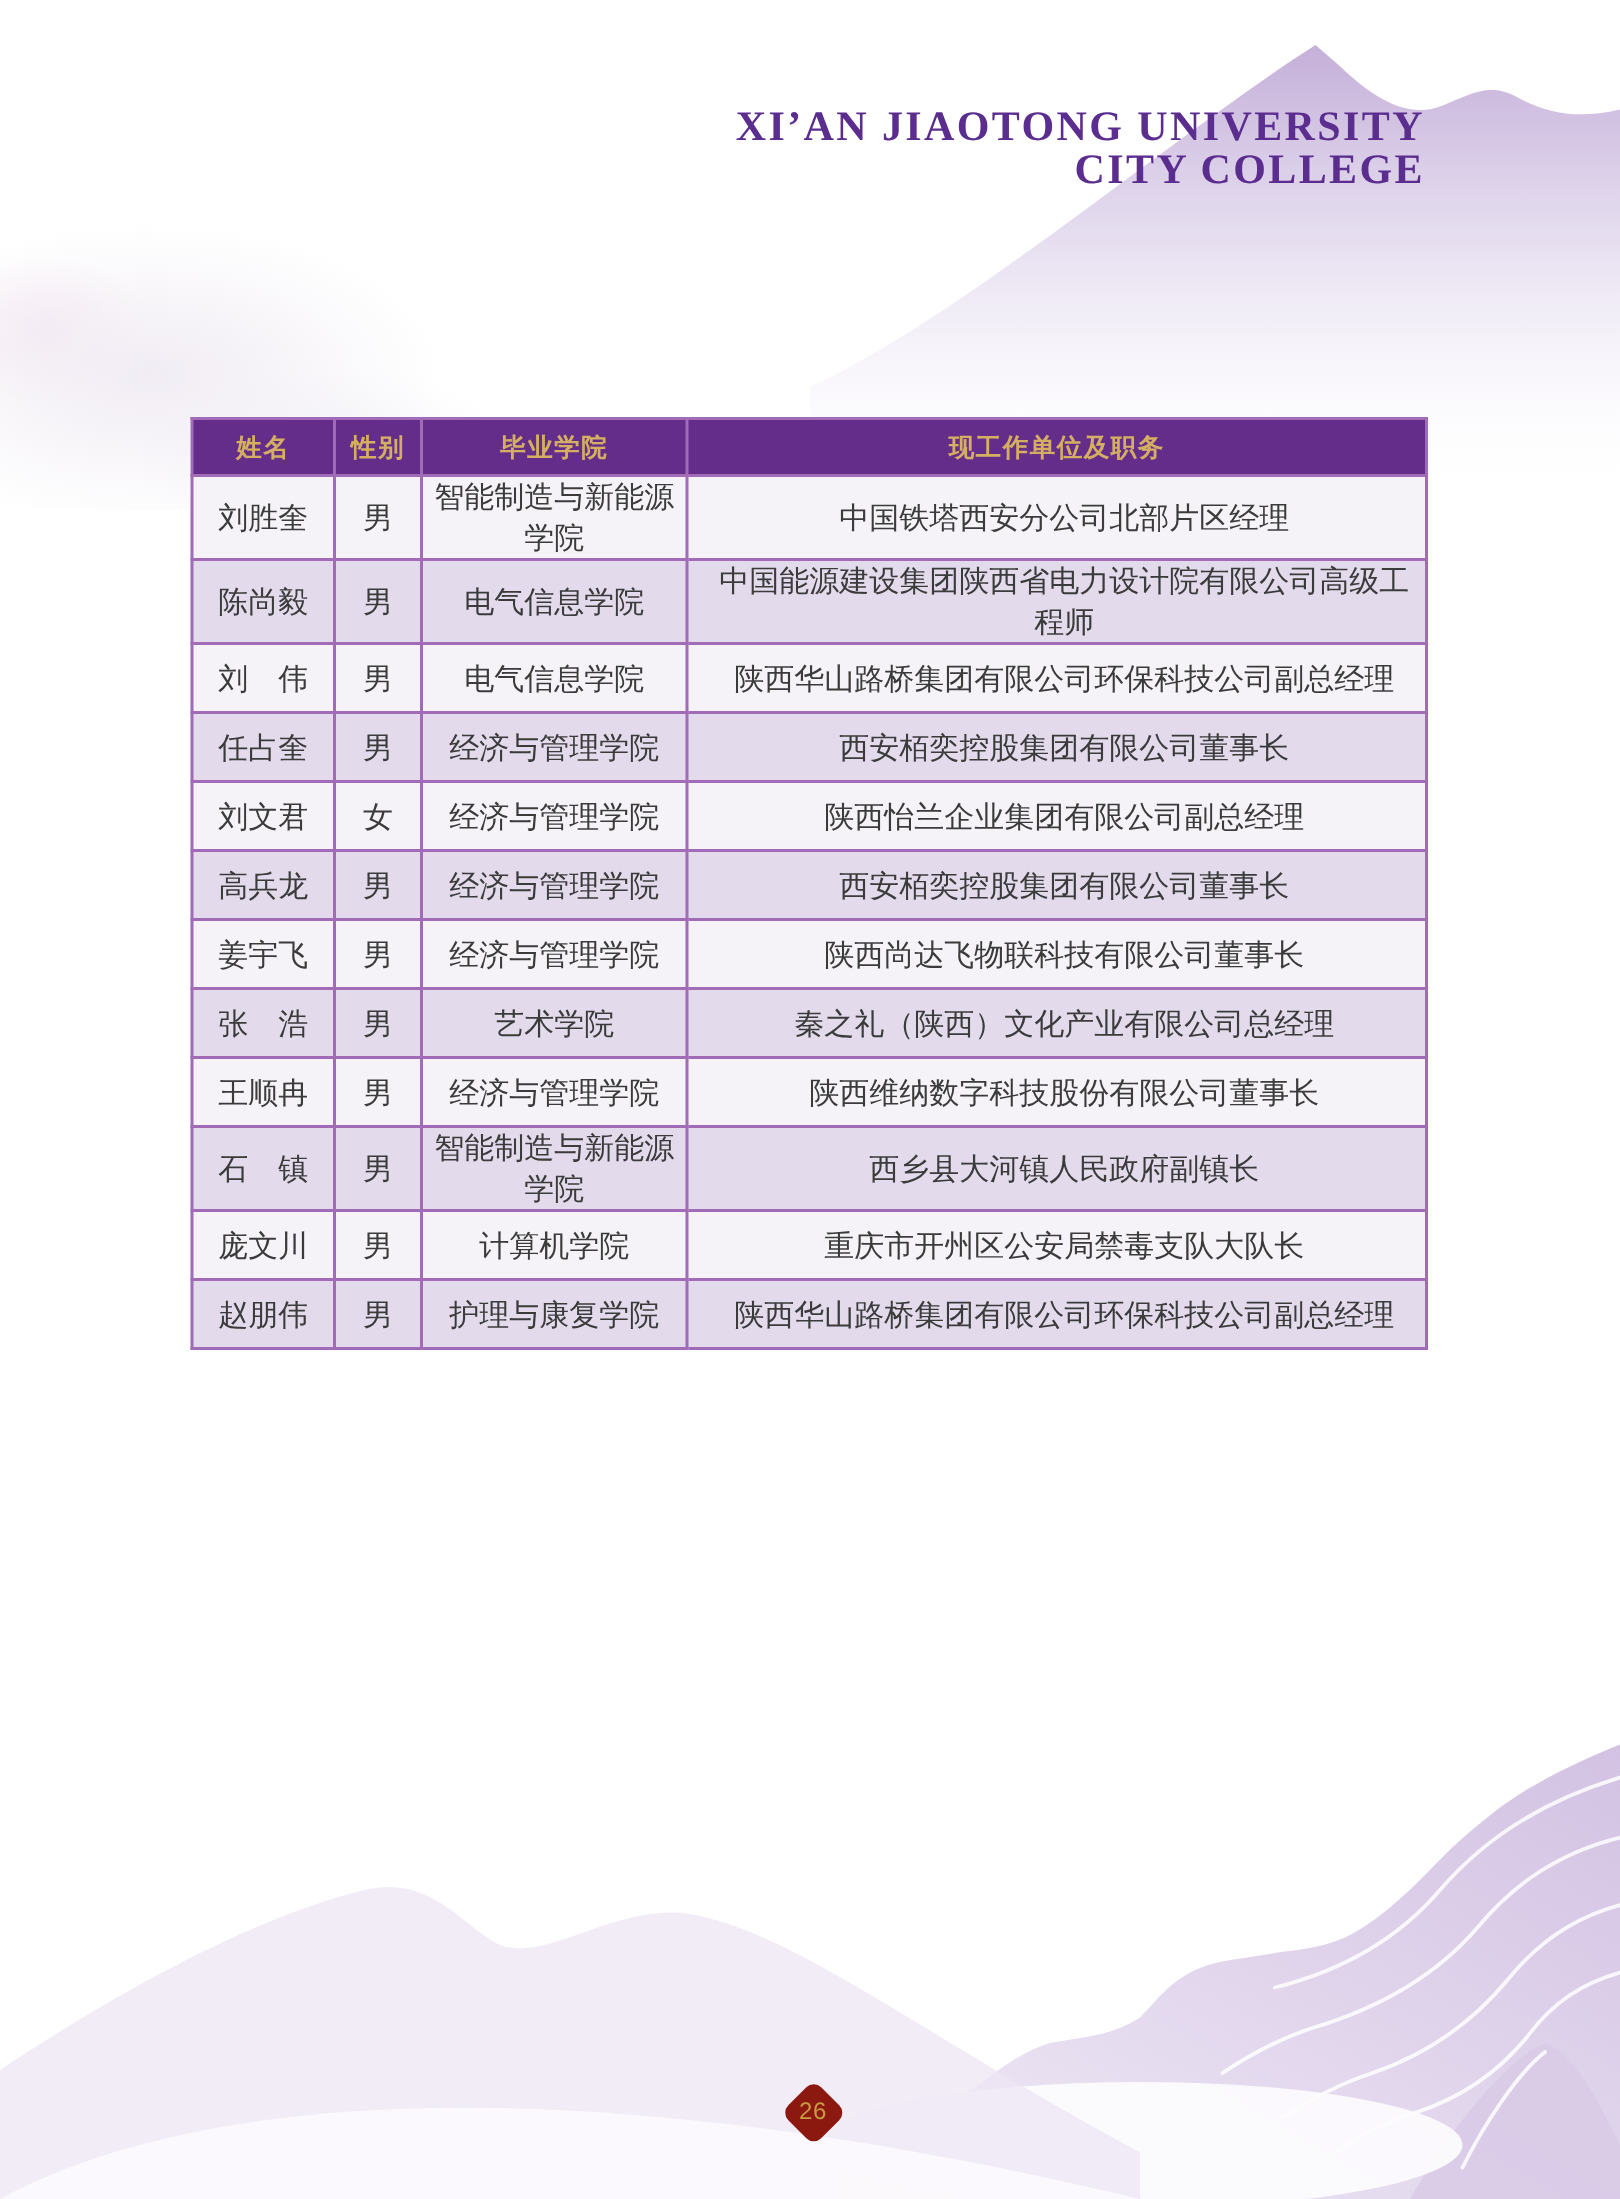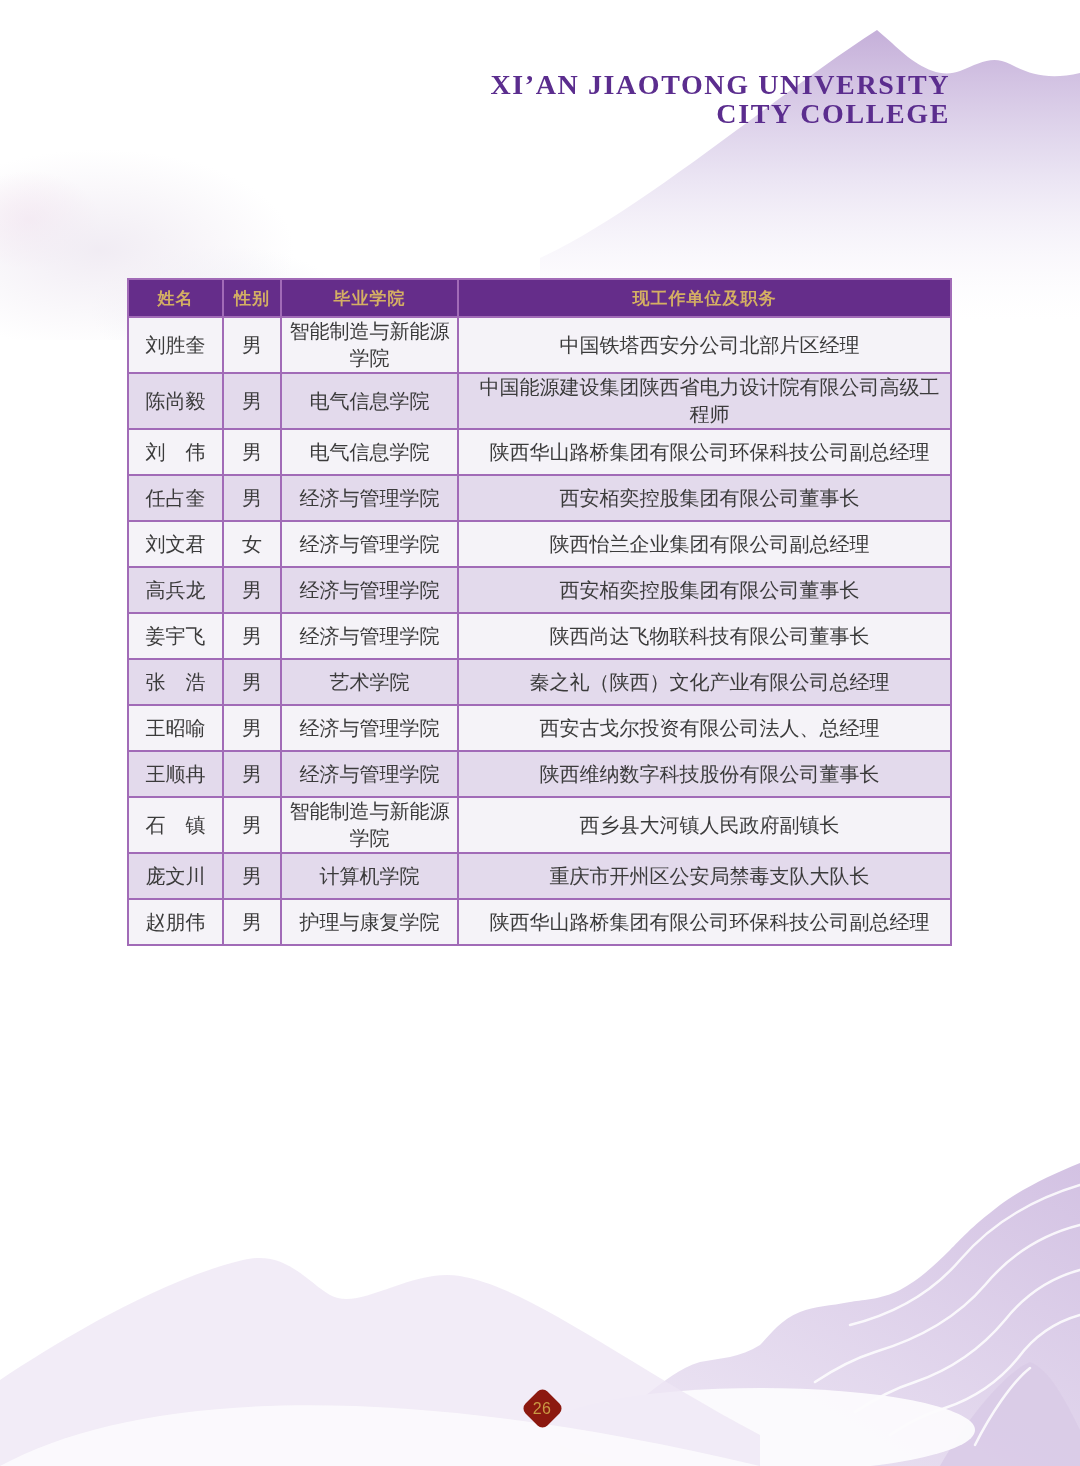--- a/index.html
+++ b/index.html
@@ -137,26 +137,20 @@
       <td class="c-college">经济与管理学院</td>
       <td class="c-position">陕西尚达飞物联科技有限公司董事长</td>
     </tr>
     <tr>
       <td class="c-name">张　浩</td>
       <td class="c-gender">男</td>
       <td class="c-college">艺术学院</td>
       <td class="c-position">秦之礼（陕西）文化产业有限公司总经理</td>
     </tr>
     <tr>
-      <td class="c-name">王昭喻</td>
-      <td class="c-gender">男</td>
-      <td class="c-college">经济与管理学院</td>
-      <td class="c-position">西安古戈尔投资有限公司法人、总经理</td>
-    </tr>
-    <tr>
       <td class="c-name">王顺冉</td>
       <td class="c-gender">男</td>
       <td class="c-college">经济与管理学院</td>
       <td class="c-position">陕西维纳数字科技股份有限公司董事长</td>
     </tr>
     <tr>
       <td class="c-name">石　镇</td>
       <td class="c-gender">男</td>
       <td class="c-college">智能制造与新能源学院</td>
       <td class="c-position">西乡县大河镇人民政府副镇长</td>

